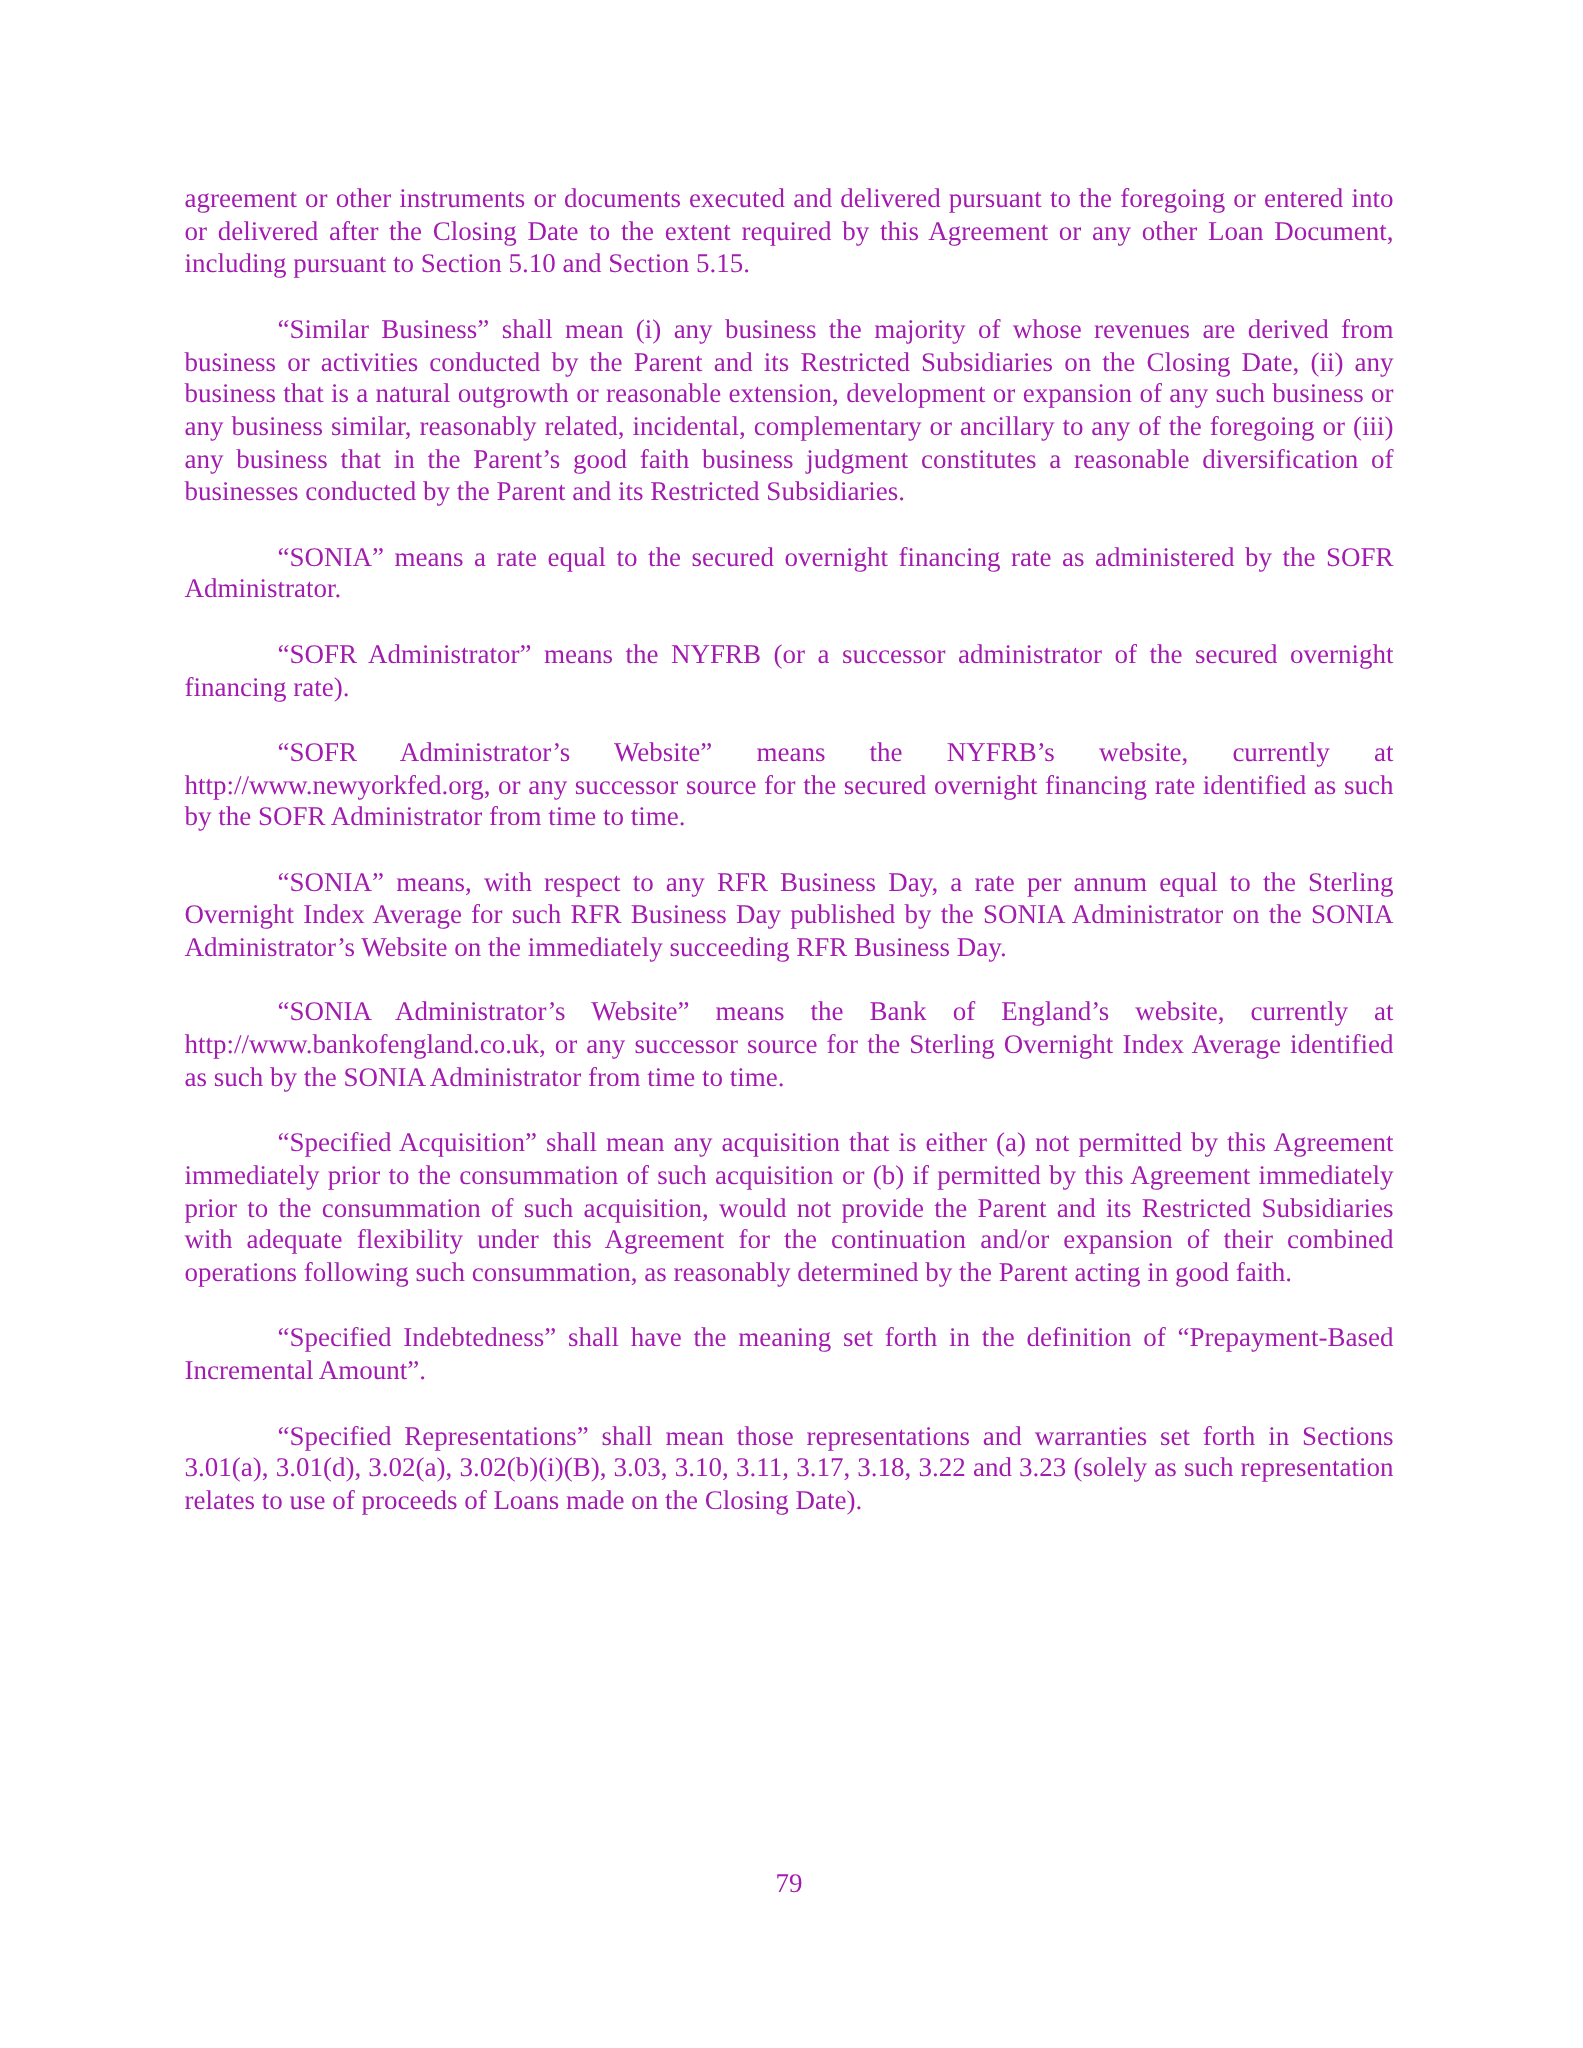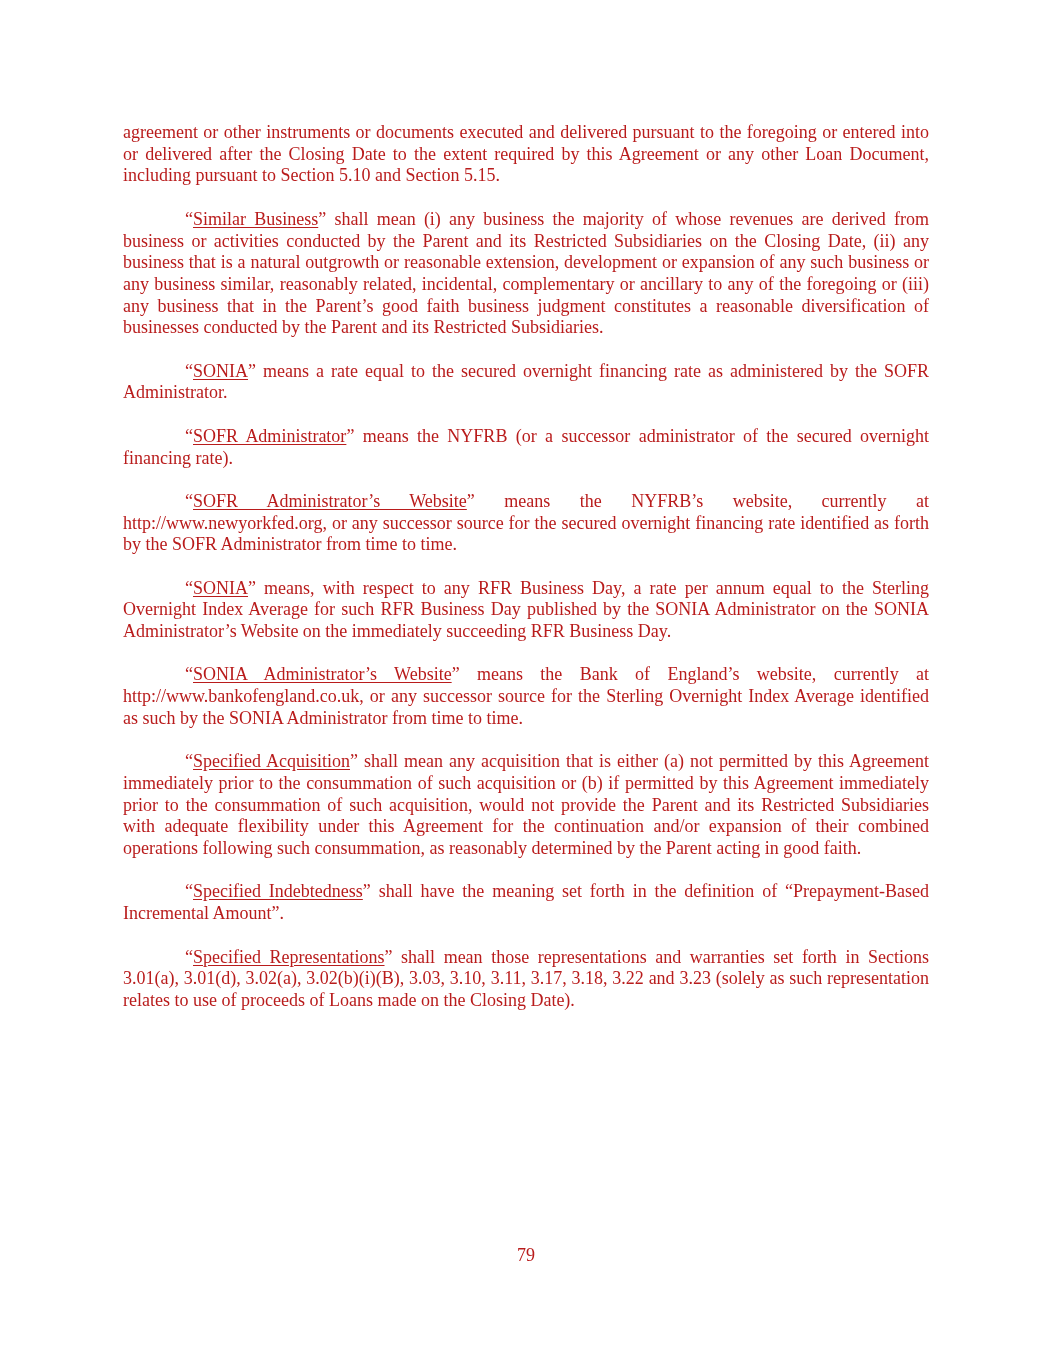--- a/index.html
+++ b/index.html
@@ -6,41 +6,40 @@
     margin: 0;
     padding: 0;
     background: #ffffff;
   }
   .page {
     position: relative;
     width: 1055px;
     height: 1365px;
     background: #ffffff;
     font-family: "Liberation Serif", "DejaVu Serif", serif;
-    color: #b91c1c;
+    color: #a21caf;
     overflow: hidden;
   }
   .content {
     position: absolute;
     left: 123px;
     top: 122px;
     width: 806px;
     font-size: 18px;
     line-height: 21.7px;
     text-align: justify;
   }
   p.para {
     margin: 0 0 21.7px 0;
     padding: 0;
   }
   p.para.indent {
     text-indent: 62px;
   }
   .term {
-    text-decoration: underline;
     text-underline-offset: 2px;
   }
   .page-number {
     position: absolute;
     left: 123px;
     top: 1245px;
     width: 806px;
     text-align: center;
     font-size: 18px;
   }
@@ -52,21 +51,21 @@
   <div class="content">
 
     <p class="para"><span>agreement or other instruments or documents executed and delivered pursuant to the foregoing or entered into or delivered after the Closing Date to the extent required by this Agreement or any other Loan Document, including pursuant to Section 5.10 and Section 5.15.</span></p>
 
     <p class="para indent"><span>“</span><span class="term">Similar Business</span><span>” shall mean (i) any business the majority of whose revenues are derived from business or activities conducted by the Parent and its Restricted Subsidiaries on the Closing Date, (ii) any business that is a natural outgrowth or reasonable extension, development or expansion of any such business or any business similar, reasonably related, incidental, complementary or ancillary to any of the foregoing or (iii) any business that in the Parent’s good faith business judgment constitutes a reasonable diversification of businesses conducted by the Parent and its Restricted Subsidiaries.</span></p>
 
     <p class="para indent"><span>“</span><span class="term">SONIA</span><span>” means a rate equal to the secured overnight financing rate as administered by the SOFR Administrator.</span></p>
 
     <p class="para indent"><span>“</span><span class="term">SOFR Administrator</span><span>” means the NYFRB (or a successor administrator of the secured overnight financing rate).</span></p>
 
-    <p class="para indent"><span>“</span><span class="term">SOFR Administrator’s Website</span><span>” means the NYFRB’s website, currently at http://www.newyorkfed.org, or any successor source for the secured overnight financing rate identified as forth by the SOFR Administrator from time to time.</span></p>
+    <p class="para indent"><span>“</span><span class="term">SOFR Administrator’s Website</span><span>” means the NYFRB’s website, currently at http://www.newyorkfed.org, or any successor source for the secured overnight financing rate identified as such by the SOFR Administrator from time to time.</span></p>
 
 
     <p class="para indent"><span>“</span><span class="term">SONIA</span><span>” means, with respect to any RFR Business Day, a rate per annum equal to the Sterling Overnight Index Average for such RFR Business Day published by the SONIA Administrator on the SONIA Administrator’s Website on the immediately succeeding RFR Business Day.</span></p>
 
 
     <p class="para indent"><span>“</span><span class="term">SONIA Administrator’s Website</span><span>” means the Bank of England’s website, currently at http://www.bankofengland.co.uk, or any successor source for the Sterling Overnight Index Average identified as such by the SONIA Administrator from time to time.</span></p>
 
     <p class="para indent"><span>“</span><span class="term">Specified Acquisition</span><span>” shall mean any acquisition that is either (a) not permitted by this Agreement immediately prior to the consummation of such acquisition or (b) if permitted by this Agreement immediately prior to the consummation of such acquisition, would not provide the Parent and its Restricted Subsidiaries with adequate flexibility under this Agreement for the continuation and/or expansion of their combined operations following such consummation, as reasonably determined by the Parent acting in good faith.</span></p>
 
     <p class="para indent"><span>“</span><span class="term">Specified Indebtedness</span><span>” shall have the meaning set forth in the definition of “Prepayment-Based Incremental Amount”.</span></p>

